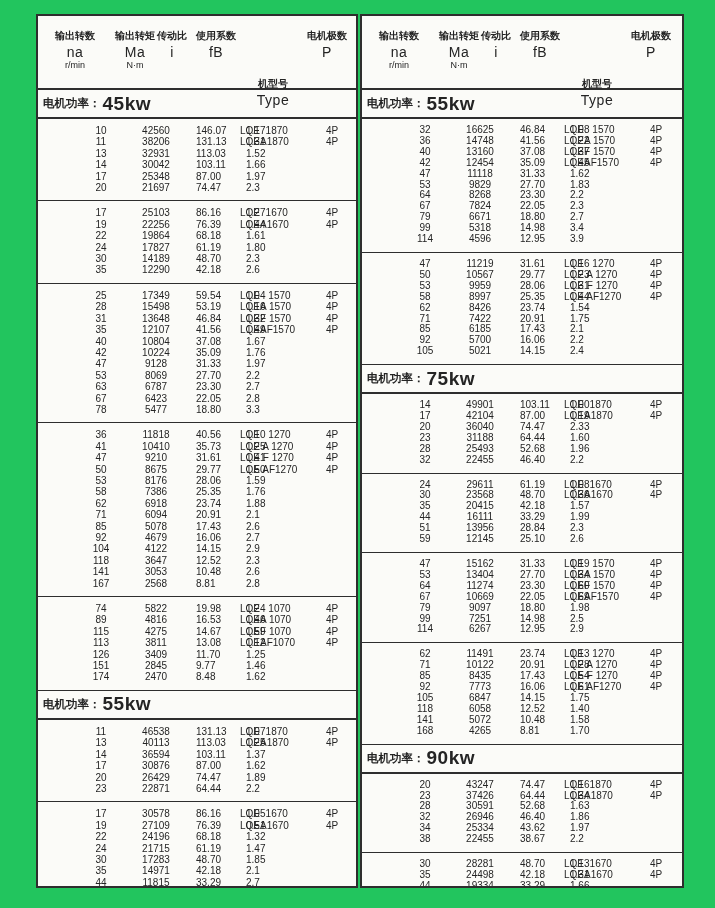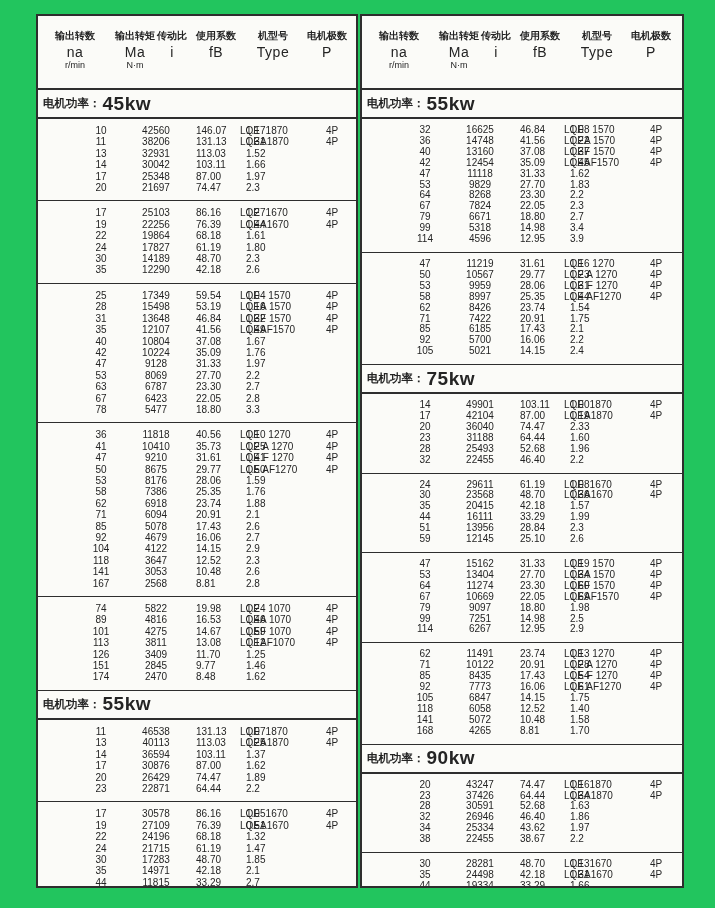--- a/index.html
+++ b/index.html
@@ -14,21 +14,21 @@
   }
   .col-box.left{left:36px;}
   .col-box.right{left:360px;width:324px;}
   
   .tbl-header{position:relative;height:72px;border-bottom:2px solid #2e2e2e;}
   .hcol{position:absolute;top:13px;text-align:center;}
   .hcol0{left:4px;width:66px;}
   .hcol1{left:68px;width:58px;}
   .hcol2{left:112px;width:44px;}
   .hcol3{left:150px;width:56px;text-align:center;}
-  .hcol4{left:204px;width:62px;}
+  .hcol4{left:204px;width:62px;margin-top:48px;}
   .hcol5{left:262px;width:54px;}
   .hcn{font-size:10px;font-weight:bold;white-space:nowrap;}
   .hsym{font-size:14px;margin-top:1px;letter-spacing:0.5px;}
   .hunit{font-size:9px;margin-top:0px;}
   
   .section-title{
     height:29px;border-bottom:2px solid #2e2e2e;display:flex;align-items:center;
     padding-left:5px;font-weight:bold;box-sizing:border-box;
   }
   .st-prefix{font-size:11.5px;}
@@ -378,21 +378,21 @@
           <span class="c-i">19.98</span>
           <span class="c-fb">1.24</span>
         </div>
         <div class="drow">
           <span class="c-na">89</span>
           <span class="c-ma">4816</span>
           <span class="c-i">16.53</span>
           <span class="c-fb">1.46</span>
         </div>
         <div class="drow">
-          <span class="c-na">101</span>
+          <span class="c-na">115</span>
           <span class="c-ma">4275</span>
           <span class="c-i">14.67</span>
           <span class="c-fb">1.59</span>
         </div>
         <div class="drow">
           <span class="c-na">113</span>
           <span class="c-ma">3811</span>
           <span class="c-i">13.08</span>
           <span class="c-fb">1.12</span>
         </div>

